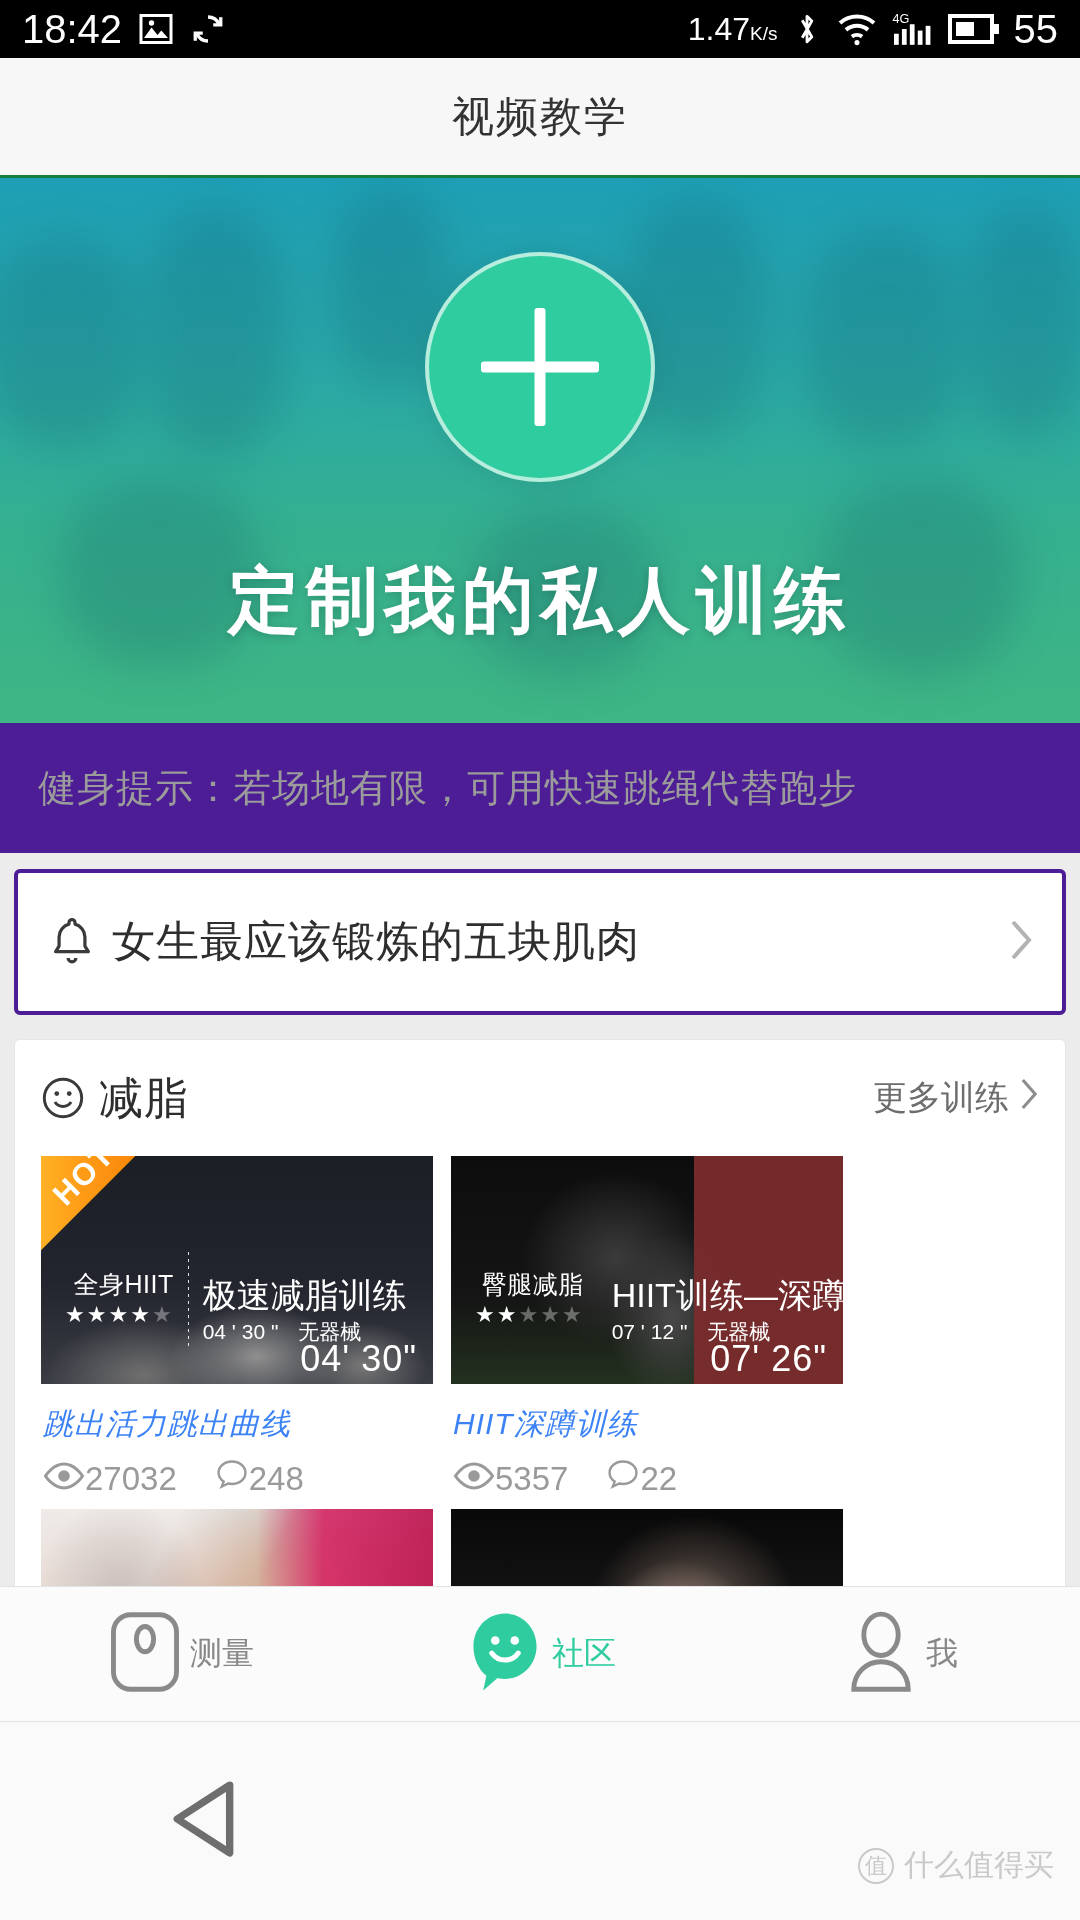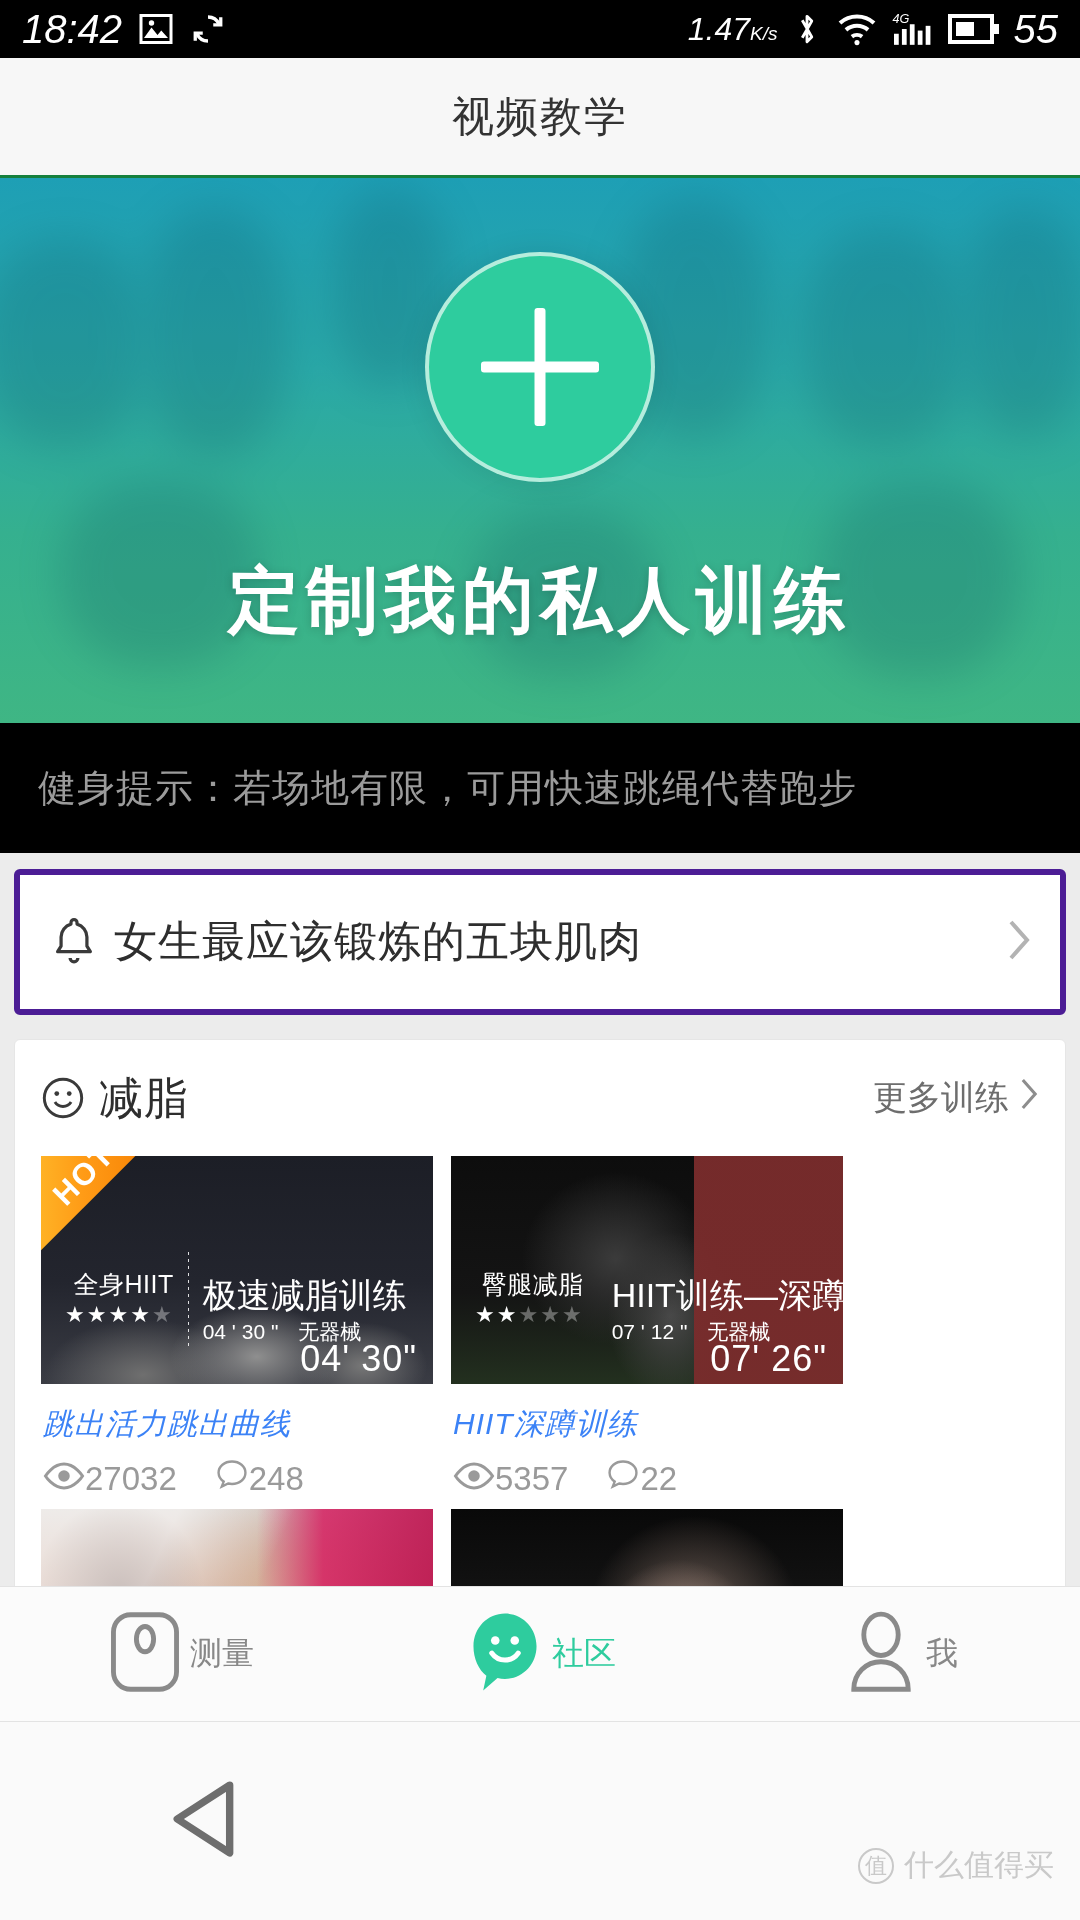--- a/index.html
+++ b/index.html
@@ -8,21 +8,21 @@
     font-family:"Liberation Sans","DejaVu Sans",sans-serif;
     background:#ececec;
     overflow:hidden;
     position:relative;
   }
 
   
   .statusbar{
     height:58px; background:#000; color:#fff;
     display:flex; align-items:center; padding:4px 22px;
-    font-size:38px; letter-spacing:0px;font-style:italic;
+    font-size:38px; letter-spacing:0px;
   }
   .sb-left{display:flex;align-items:center;gap:16px;}
   .sb-right{display:flex;align-items:center;gap:14px;margin-left:auto;}
   .sb-time{font-size:40px;font-weight:400;line-height:1;}
   .ico{display:inline-block;line-height:0;}
   .netspeed{font-size:32px;line-height:1;display:flex;align-items:baseline;}
   .netspeed sup{font-size:19px;}
   .batt-num{font-size:40px;line-height:1;}
 
   
@@ -52,27 +52,27 @@
   .plusbtn:before{left:50%;top:50%;transform:translate(-50%,-50%);width:118px;height:11px;}
   .plusbtn:after{left:50%;top:50%;transform:translate(-50%,-50%);width:11px;height:118px;}
   .hero .slogan{
     position:absolute;left:0;right:0;top:375px;text-align:center;
     color:#fff;font-size:72px;font-weight:bold;letter-spacing:6px;
     text-shadow:0 2px 10px rgba(0,0,0,.18);
   }
 
   
   .tip{
-    height:130px;background:#000000;display:flex;align-items:center;
+    height:130px;background:#4c1d95;display:flex;align-items:center;
     padding-left:38px;font-size:38px;color:#9b9b9b;letter-spacing:1px;
   }
 
   
   .notice{
-    margin:16px 14px 0;background:#fff;border:6px solid #4c1d95;border-radius:6px;
+    margin:16px 14px 0;background:#fff;border:4px solid #4c1d95;border-radius:6px;
     height:146px;display:flex;align-items:center;padding:0 28px;
   }
   .notice .bell{width:52px;height:56px;flex:0 0 auto;margin-right:14px;}
   .notice .ntxt{font-size:43px;color:#2e2e2e;letter-spacing:1px;}
   .notice .chev{margin-left:auto;}
 
   
   .section{
     margin:24px 14px 0;background:#fff;border:1px solid #e6e6e6;border-radius:6px;
     overflow:hidden;

